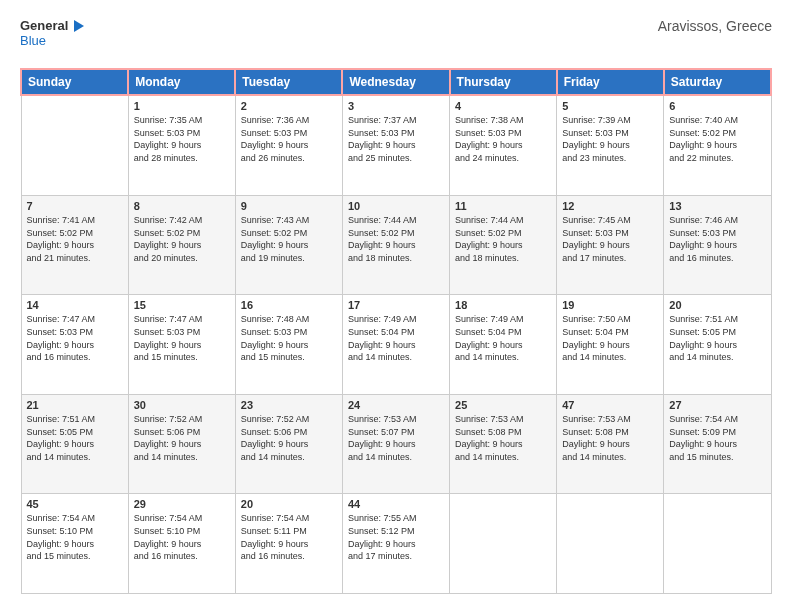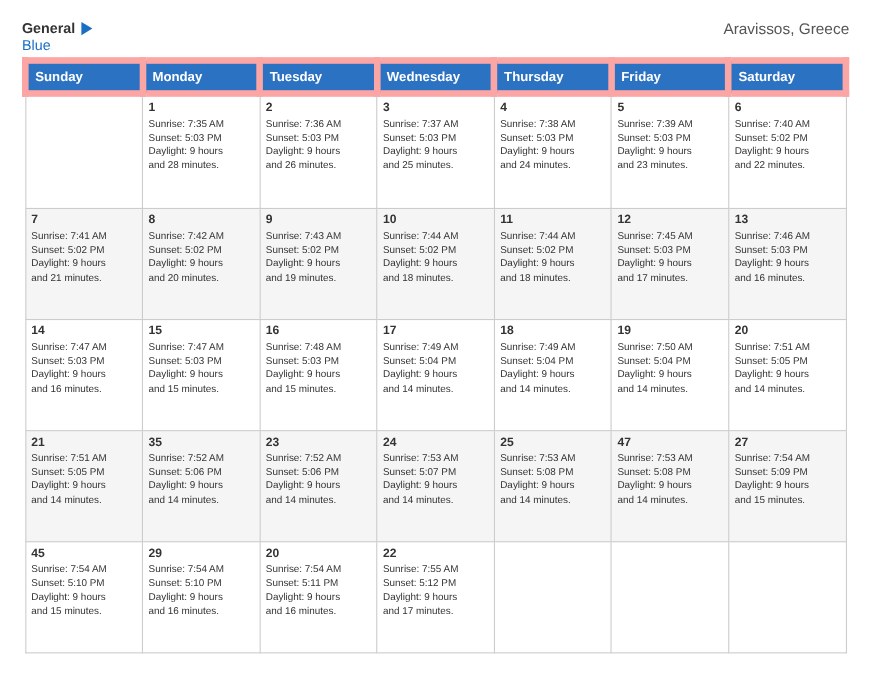--- a/index.html
+++ b/index.html
@@ -14,21 +14,21 @@
       width: 792px;
       height: 612px;
       padding: 18px 20px;
       display: flex;
       flex-direction: column;
     }
     .header {
       display: flex;
       justify-content: space-between;
       align-items: flex-start;
-      margin-bottom: 4px;
+      margin-bottom: 20px;
     }
     .logo {
       display: flex;
       align-items: center;
       gap: 4px;
     }
     .title-block {
       text-align: right;
     }
     .month-title {
@@ -46,21 +46,21 @@
       border-collapse: collapse;
       flex: 1;
     }
     .calendar th {
       background: #2b72c2;
       color: #fff;
       font-size: 12px;
       font-weight: bold;
       text-align: left;
       padding: 5px 6px;
-      border: 6px solid #fca5a5;
+      border: 2px solid #fca5a5;
     }
     .calendar td {
       vertical-align: top;
       border: 1px solid #ccc;
       padding: 4px 5px;
       font-size: 9.5px;
       color: #333;
       width: calc(100% / 7);
       background: #fff;
     }
@@ -202,21 +202,21 @@
             <span class="day-num">20</span>
             <div class="day-info">Sunrise: 7:51 AM<br>Sunset: 5:05 PM<br>Daylight: 9 hours<br>and 14 minutes.</div>
           </td>
         </tr>
         <tr>
           <td>
             <span class="day-num">21</span>
             <div class="day-info">Sunrise: 7:51 AM<br>Sunset: 5:05 PM<br>Daylight: 9 hours<br>and 14 minutes.</div>
           </td>
           <td>
-            <span class="day-num">35</span>
+            <span class="day-num">30</span>
             <div class="day-info">Sunrise: 7:52 AM<br>Sunset: 5:06 PM<br>Daylight: 9 hours<br>and 14 minutes.</div>
           </td>
           <td>
             <span class="day-num">23</span>
             <div class="day-info">Sunrise: 7:52 AM<br>Sunset: 5:06 PM<br>Daylight: 9 hours<br>and 14 minutes.</div>
           </td>
           <td>
             <span class="day-num">24</span>
             <div class="day-info">Sunrise: 7:53 AM<br>Sunset: 5:07 PM<br>Daylight: 9 hours<br>and 14 minutes.</div>
           </td>
@@ -240,21 +240,21 @@
           </td>
           <td>
             <span class="day-num">29</span>
             <div class="day-info">Sunrise: 7:54 AM<br>Sunset: 5:10 PM<br>Daylight: 9 hours<br>and 16 minutes.</div>
           </td>
           <td>
             <span class="day-num">20</span>
             <div class="day-info">Sunrise: 7:54 AM<br>Sunset: 5:11 PM<br>Daylight: 9 hours<br>and 16 minutes.</div>
           </td>
           <td>
-            <span class="day-num">22</span>
+            <span class="day-num">44</span>
             <div class="day-info">Sunrise: 7:55 AM<br>Sunset: 5:12 PM<br>Daylight: 9 hours<br>and 17 minutes.</div>
           </td>
           <td class="empty-cell"></td>
           <td class="empty-cell"></td>
           <td class="empty-cell"></td>
         </tr>
       </tbody>
   </table>
 </div>
 

